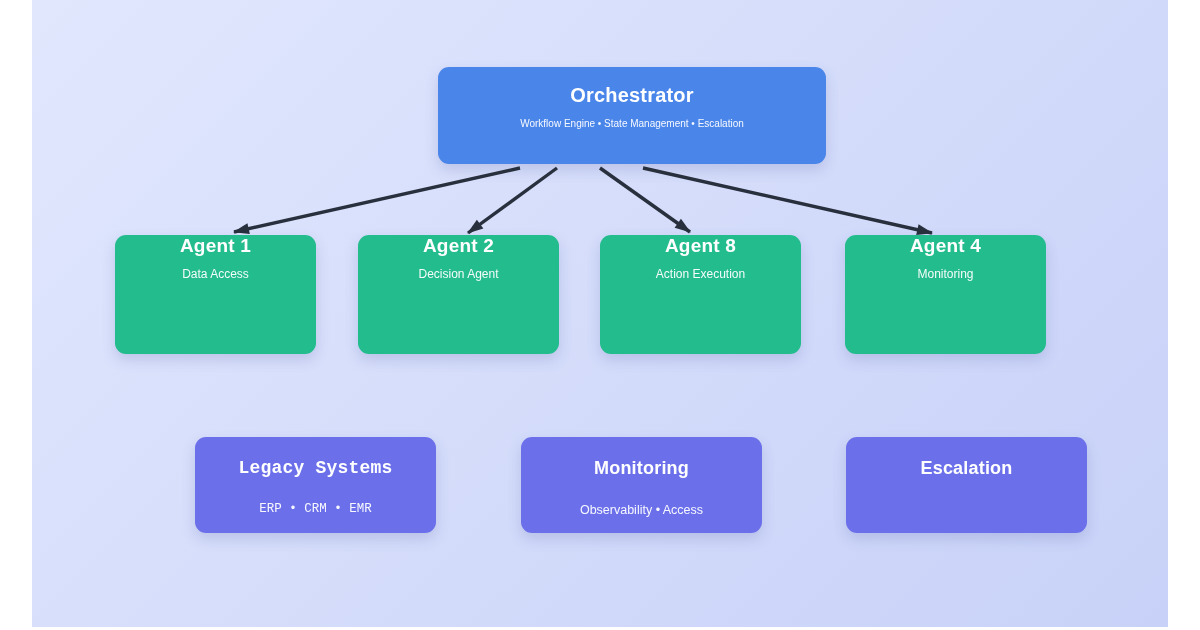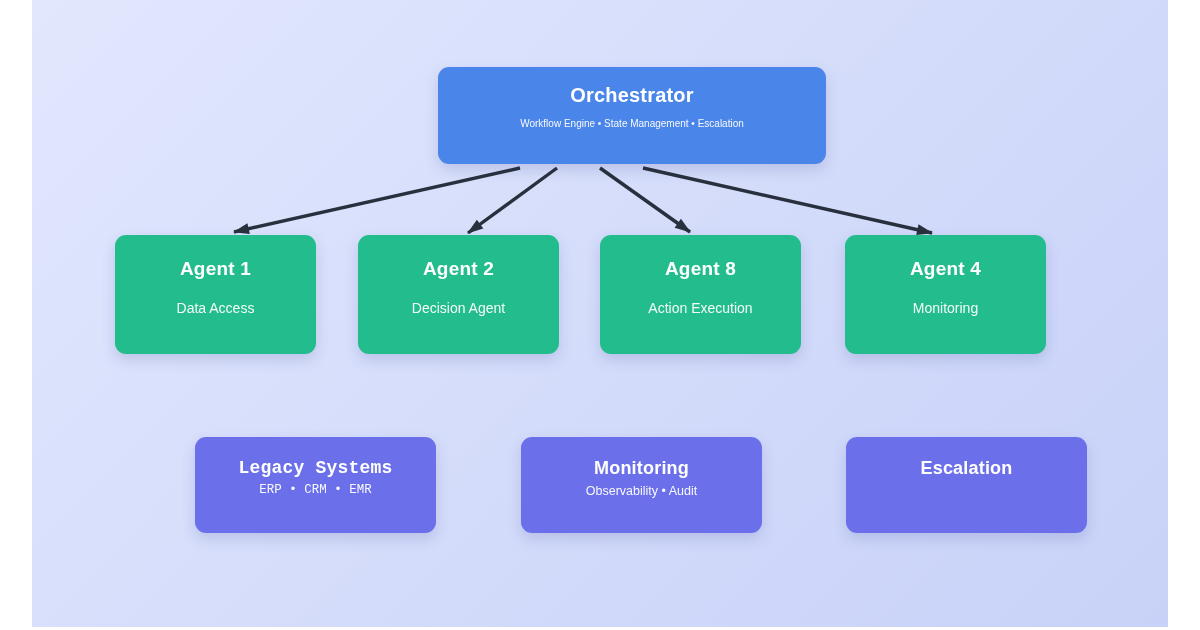--- a/index.html
+++ b/index.html
@@ -51,33 +51,33 @@
     left: 438px; top: 67px; width: 388px; height: 97px;
     background: var(--orchestrator, #4a85ea);
   }
   .orchestrator .node-title { padding-top: 17px; font-size: 20px; }
   .orchestrator .node-subtitle { margin-top: 11px; font-size: 10px; }
 
   .agent {
     top: 235px; width: 201px; height: 119px;
     background: var(--agent, #23bc8d);
   }
-  .agent .node-title { padding-top: 23px; font-size: 19px; }
-  .agent .node-subtitle { margin-top: 20px; font-size: 14px; }
+  .agent .node-title { font-size: 19px; }
+  .agent .node-subtitle { margin-top: 10px; font-size: 12px; }
   .agent-1 { left: 115px; }
   .agent-2 { left: 358px; }
   .agent-3 { left: 600px; }
   .agent-4 { left: 845px; }
 
   .support {
     top: 437px; width: 241px; height: 96px;
     background: var(--support, #6b70ea);
   }
   .support .node-title { padding-top: 21px; font-size: 18px; }
-  .support .node-subtitle { margin-top: 5px; font-size: 12.5px; }
+  .support .node-subtitle { margin-top: 24px; font-size: 12.5px; }
   .support-1 { left: 195px; font-family: Liberation Mono, monospace; }
   .support-2 { left: 521px; }
   .support-3 { left: 846px; }
 
   .connector {
     stroke: var(--arrow, #28303e);
     stroke-width: 3.4;
     fill: none;
   }
 </style>
@@ -108,21 +108,21 @@
     <div class="node-title">Agent 4</div>
     <div class="node-subtitle">Monitoring</div>
   </div>
 
   <div class="node support support-1">
     <div class="node-title">Legacy Systems</div>
     <div class="node-subtitle">ERP • CRM • EMR</div>
   </div>
   <div class="node support support-2">
     <div class="node-title">Monitoring</div>
-    <div class="node-subtitle">Observability • Audit</div>
+    <div class="node-subtitle">Observability • Access</div>
   </div>
   <div class="node support support-3">
     <div class="node-title">Escalation</div>
   </div>
 
   <svg class="arrows" viewBox="0 0 1200 630">
     <defs>
       <marker id="arrowhead" markerUnits="userSpaceOnUse" markerWidth="18" markerHeight="13" refX="16" refY="6.5" orient="auto">
         <path d="M1,1 L17,6.5 L1,12 Z" fill="var(--arrow, #28303e)" stroke="none"></path>
       </marker>

